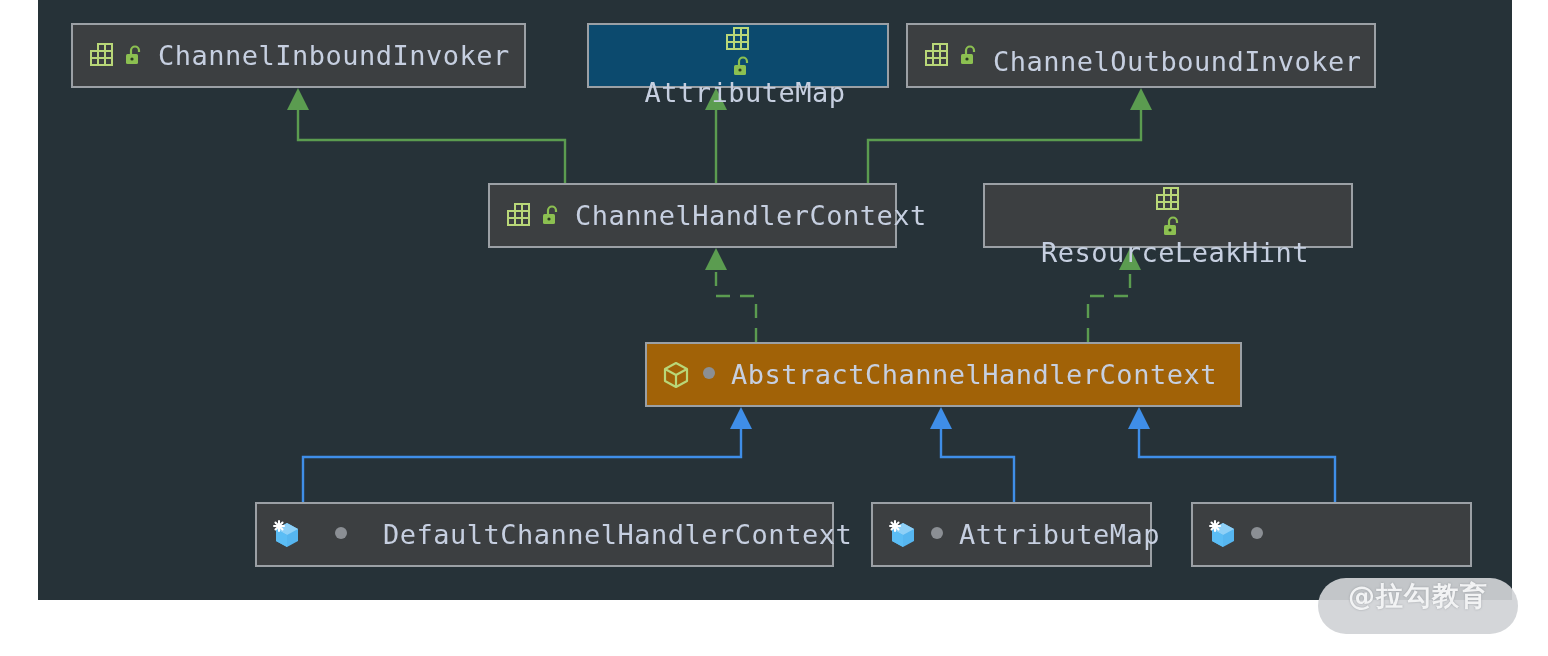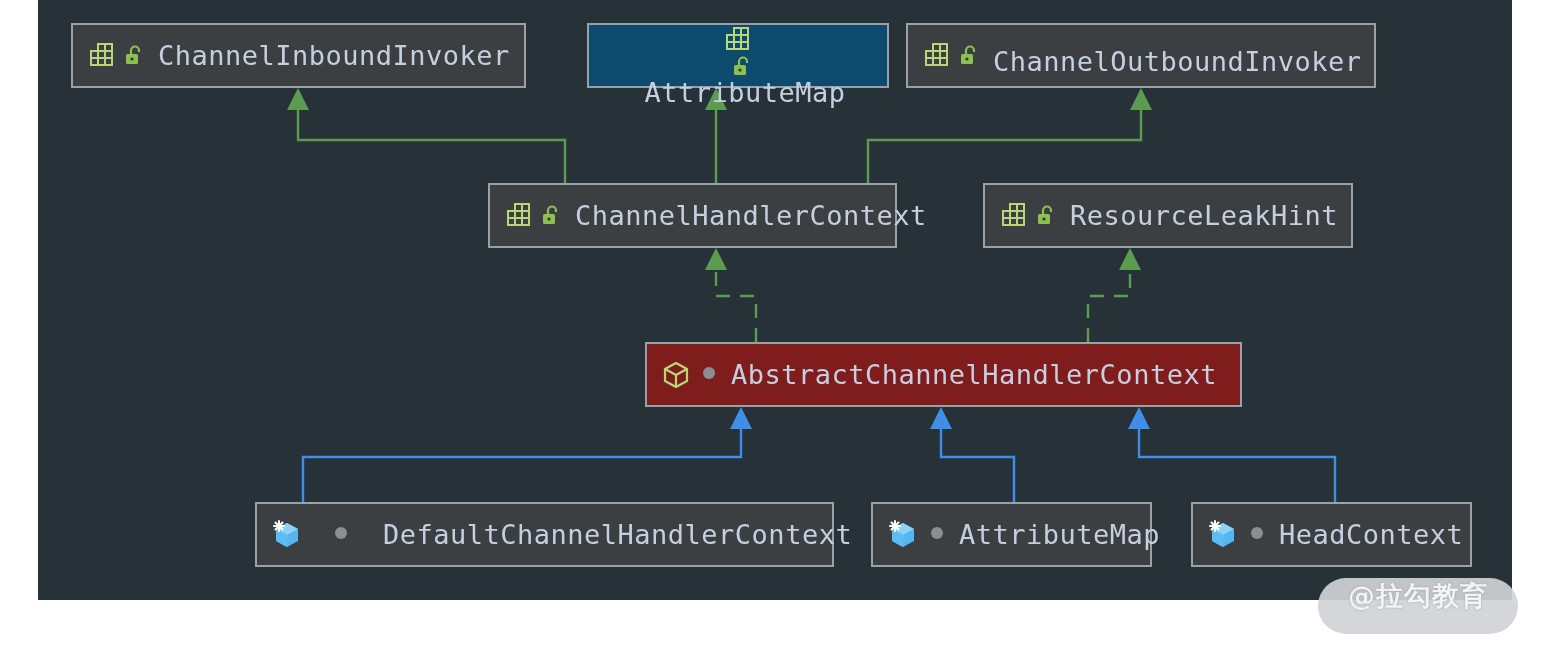--- a/index.html
+++ b/index.html
@@ -216,21 +216,21 @@
           </span>
           <span class="lock-slot">
             <svg width="20" height="24" viewBox="0 0 20 24">
               <path d="M7 10 L7 6.5 A4 4 0 0 1 15 6.5 L15 8" fill="none" stroke="#8cc051" stroke-width="2.2"></path>
               <rect x="2" y="10" width="12" height="10" rx="1.5" fill="#8cc051"></rect>
               <circle cx="8" cy="15" r="1.6" fill="#2b3b23"></circle>
             </svg>
           </span>
           <span class="node-label" style="color: rgb(198, 207, 224);">ChannelHandlerContext</span>
         </div>
-        <div class="node" style="left: 945px; top: 183px; width: 370px; height: 65px; background: rgb(60, 63, 65); border-color: rgb(155, 160, 165);">
+        <div class="node" style="left: 945px; top: 183px; width: 370px; height: 65px; background: rgb(60, 63, 65); border-color: rgb(155, 160, 165); flex-direction: column;">
           <span class="icon-slot">
             <svg width="30" height="30" viewBox="0 0 30 30">
               <rect x="11" y="3" width="7" height="7" fill="none" stroke="#b9d778" stroke-width="2"></rect>
               <rect x="4" y="10" width="7" height="7" fill="none" stroke="#b9d778" stroke-width="2"></rect>
               <rect x="11" y="10" width="7" height="7" fill="none" stroke="#b9d778" stroke-width="2"></rect>
               <rect x="18" y="10" width="7" height="7" fill="none" stroke="#b9d778" stroke-width="2"></rect>
               <rect x="11" y="17" width="7" height="7" fill="none" stroke="#b9d778" stroke-width="2"></rect>
               <rect x="18" y="3" width="7" height="7" fill="none" stroke="#b9d778" stroke-width="2"></rect>
               <rect x="4" y="17" width="7" height="7" fill="none" stroke="#b9d778" stroke-width="2"></rect>
               <rect x="18" y="17" width="7" height="7" fill="none" stroke="#b9d778" stroke-width="2"></rect>
@@ -238,21 +238,21 @@
           </span>
           <span class="lock-slot">
             <svg width="20" height="24" viewBox="0 0 20 24">
               <path d="M7 10 L7 6.5 A4 4 0 0 1 15 6.5 L15 8" fill="none" stroke="#8cc051" stroke-width="2.2"></path>
               <rect x="2" y="10" width="12" height="10" rx="1.5" fill="#8cc051"></rect>
               <circle cx="8" cy="15" r="1.6" fill="#2b3b23"></circle>
             </svg>
           </span>
           <span class="node-label" style="color: rgb(198, 207, 224);">ResourceLeakHint</span>
         </div>
-        <div class="node" style="left: 607px; top: 342px; width: 597px; height: 65px; background: #7f1d1d; border-color: rgb(155, 160, 165);">
+        <div class="node" style="left: 607px; top: 342px; width: 597px; height: 65px; background: #a16207; border-color: rgb(155, 160, 165);">
           <span class="icon-slot">
             <svg width="30" height="30" viewBox="0 0 30 30">
               <path d="M15 3 L26 9 L26 21 L15 27 L4 21 L4 9 Z" fill="none" stroke="#b9d778" stroke-width="2.2" stroke-linejoin="round"></path>
               <path d="M4 9 L15 15 L26 9 M15 15 L15 27" fill="none" stroke="#b9d778" stroke-width="2.2" stroke-linejoin="round"></path>
             </svg>
           </span>
           <span class="vis-dot"><svg width="16" height="16" viewBox="0 0 16 16">
               <circle cx="8" cy="8" r="6" fill="#8b8f94"></circle>
             </svg></span>
           <span class="node-label" style="color: rgb(198, 207, 224);">AbstractChannelHandlerContext</span>
@@ -305,21 +305,20 @@
                 <line x1="3" y1="7" x2="13" y2="7"></line>
                 <line x1="4.464466094067262" y1="3.4644660940672627" x2="11.535533905932738" y2="10.535533905932738"></line>
                 <line x1="8" y1="2" x2="8" y2="12"></line>
                 <line x1="11.535533905932738" y1="3.4644660940672622" x2="4.464466094067262" y2="10.535533905932738"></line>
               </g>
             </svg>
           </span>
           <span class="vis-dot"><svg width="16" height="16" viewBox="0 0 16 16">
               <circle cx="8" cy="8" r="6" fill="#8b8f94"></circle>
             </svg></span>
-          <span class="node-label" style="color: rgb(198, 207, 224);">HeadContext</span>
         </div>
       </div>
   </div>
 
   <div id="watermark">
     <span class="wm-text">@拉勾教育</span>
   </div>
 </div>
 
 </body></html>

